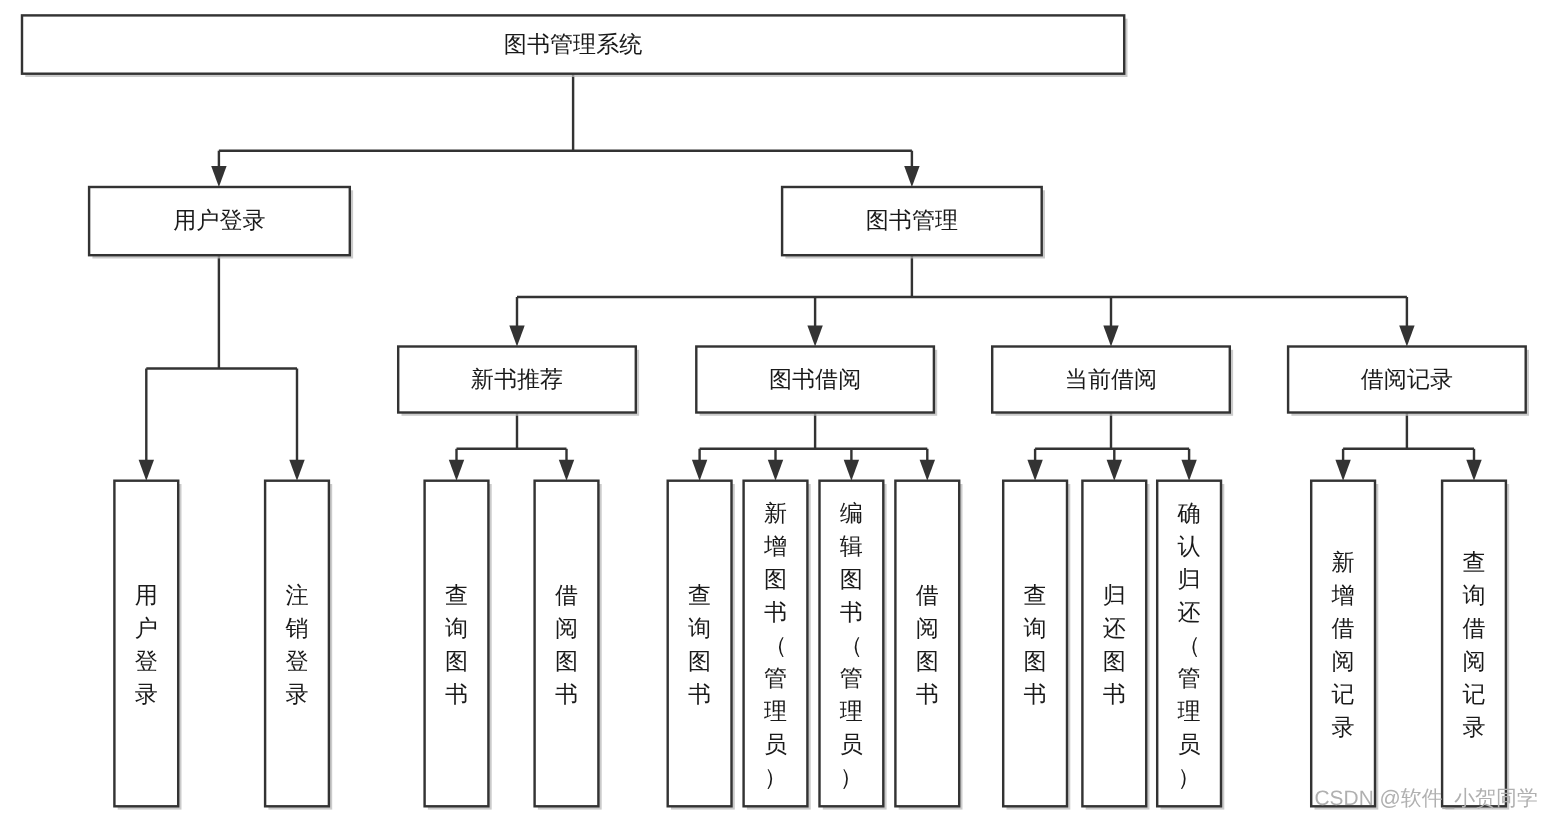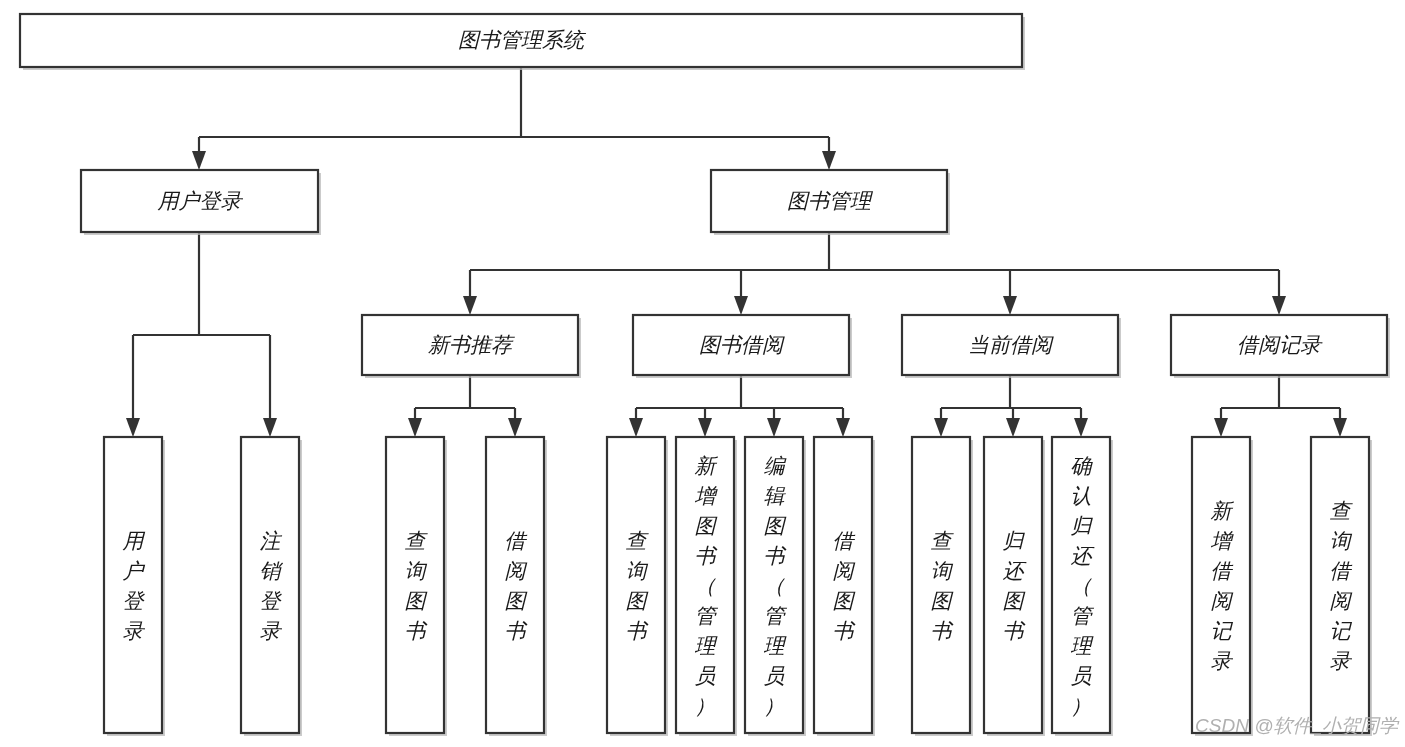--- a/index.html
+++ b/index.html
@@ -10,21 +10,20 @@
   }
   body {
     font-family: "Liberation Sans", "DejaVu Sans", sans-serif;
   }
   #diagram-root {
     position: relative;
     width: 1405px;
     height: 747px;
     background: #ffffff;
     overflow: hidden;
-    font-style: italic;
   }
   svg.diagram-canvas {
     position: absolute;
     left: 0;
     top: 0;
     width: 1405px;
     height: 747px;
     display: block;
   }
   .node-rect {

